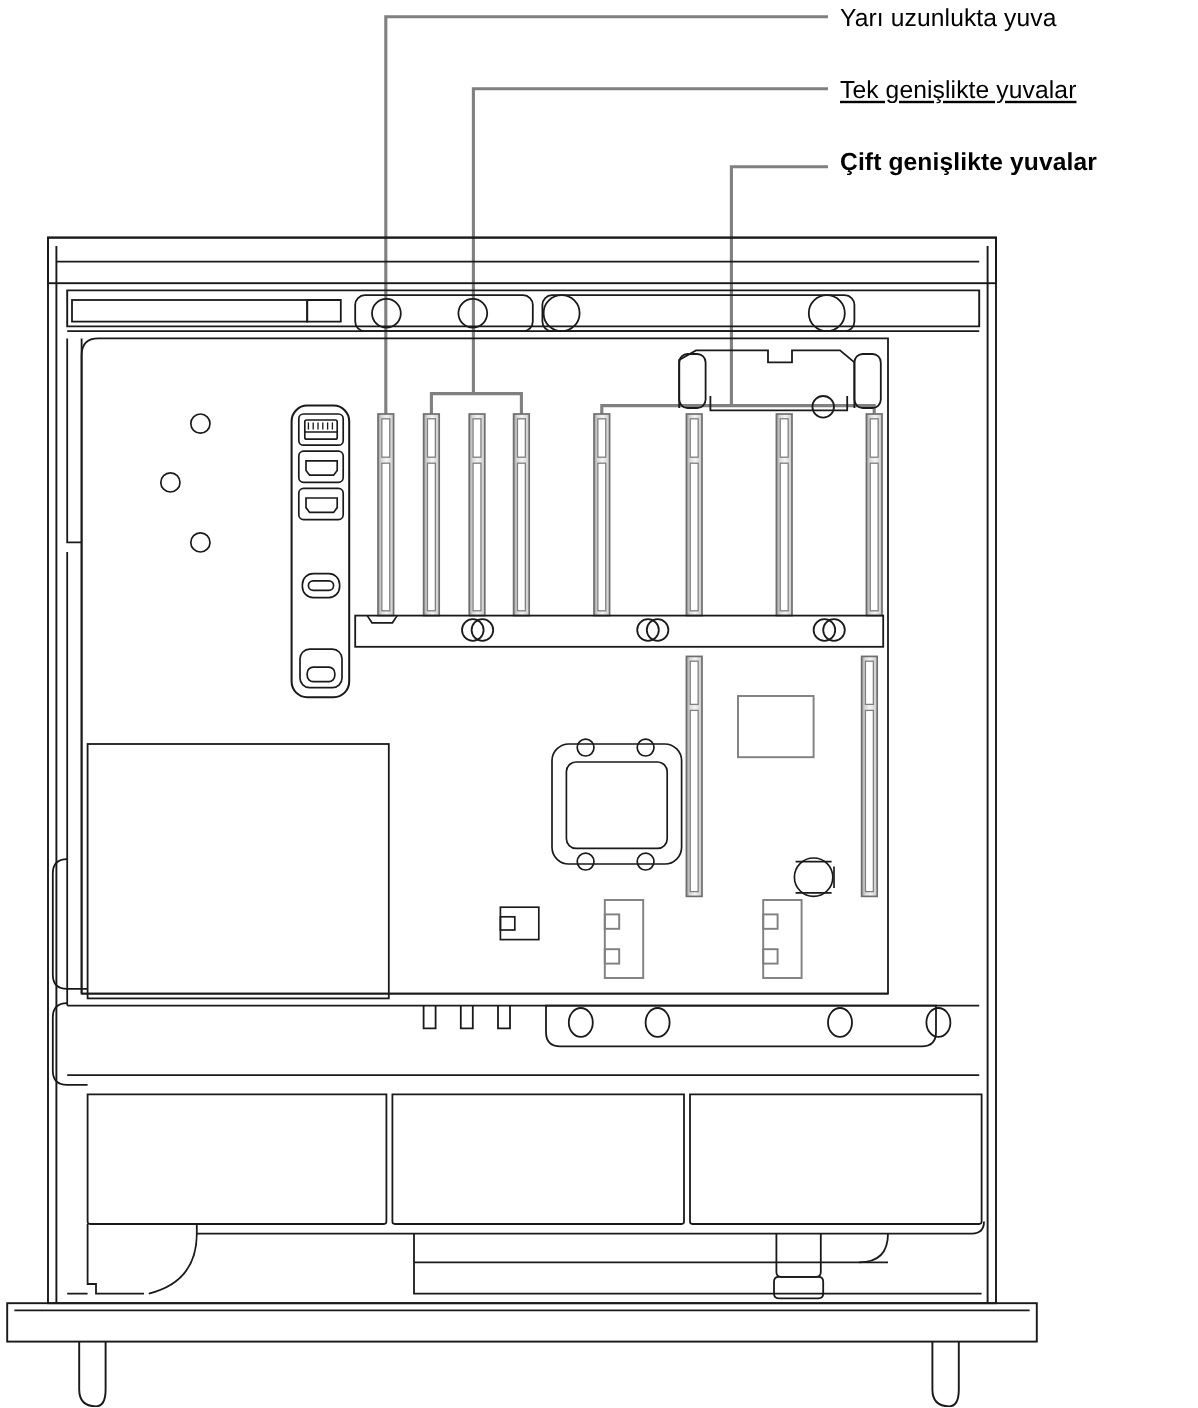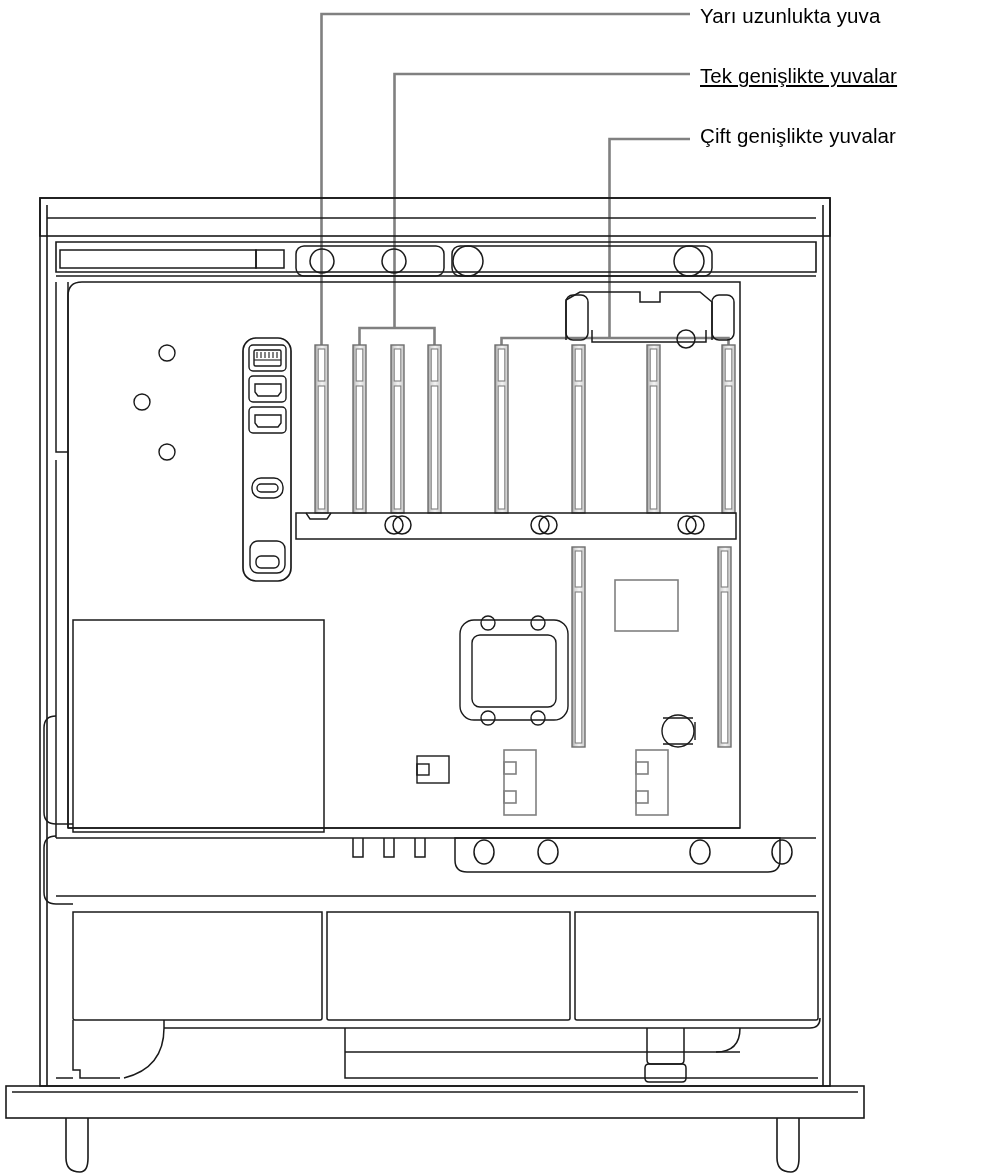--- a/index.html
+++ b/index.html
@@ -34,21 +34,21 @@
     position: absolute;
     font-family: "Liberation Sans", sans-serif;
     font-size: 20.5px;
     color: #000000;
     white-space: nowrap;
     letter-spacing: 0.1px;
     line-height: 1;
   }
   #label-half-length { left: 700px; top: 6px; }
   #label-single-width { left: 700px; top: 66px; text-decoration: underline; }
-  #label-double-width { left: 700px; top: 126px; }
+  #label-double-width { left: 700px; top: 126px; font-weight: bold; }
 </style>
 </head>
 <body>
 
 <div id="stage">
 
   <svg id="diagram-svg" viewBox="0 0 998 1173" xmlns="http://www.w3.org/2000/svg">
 
     <defs>
       <linearGradient id="slotGrad" x1="0" y1="0" x2="1" y2="0">

